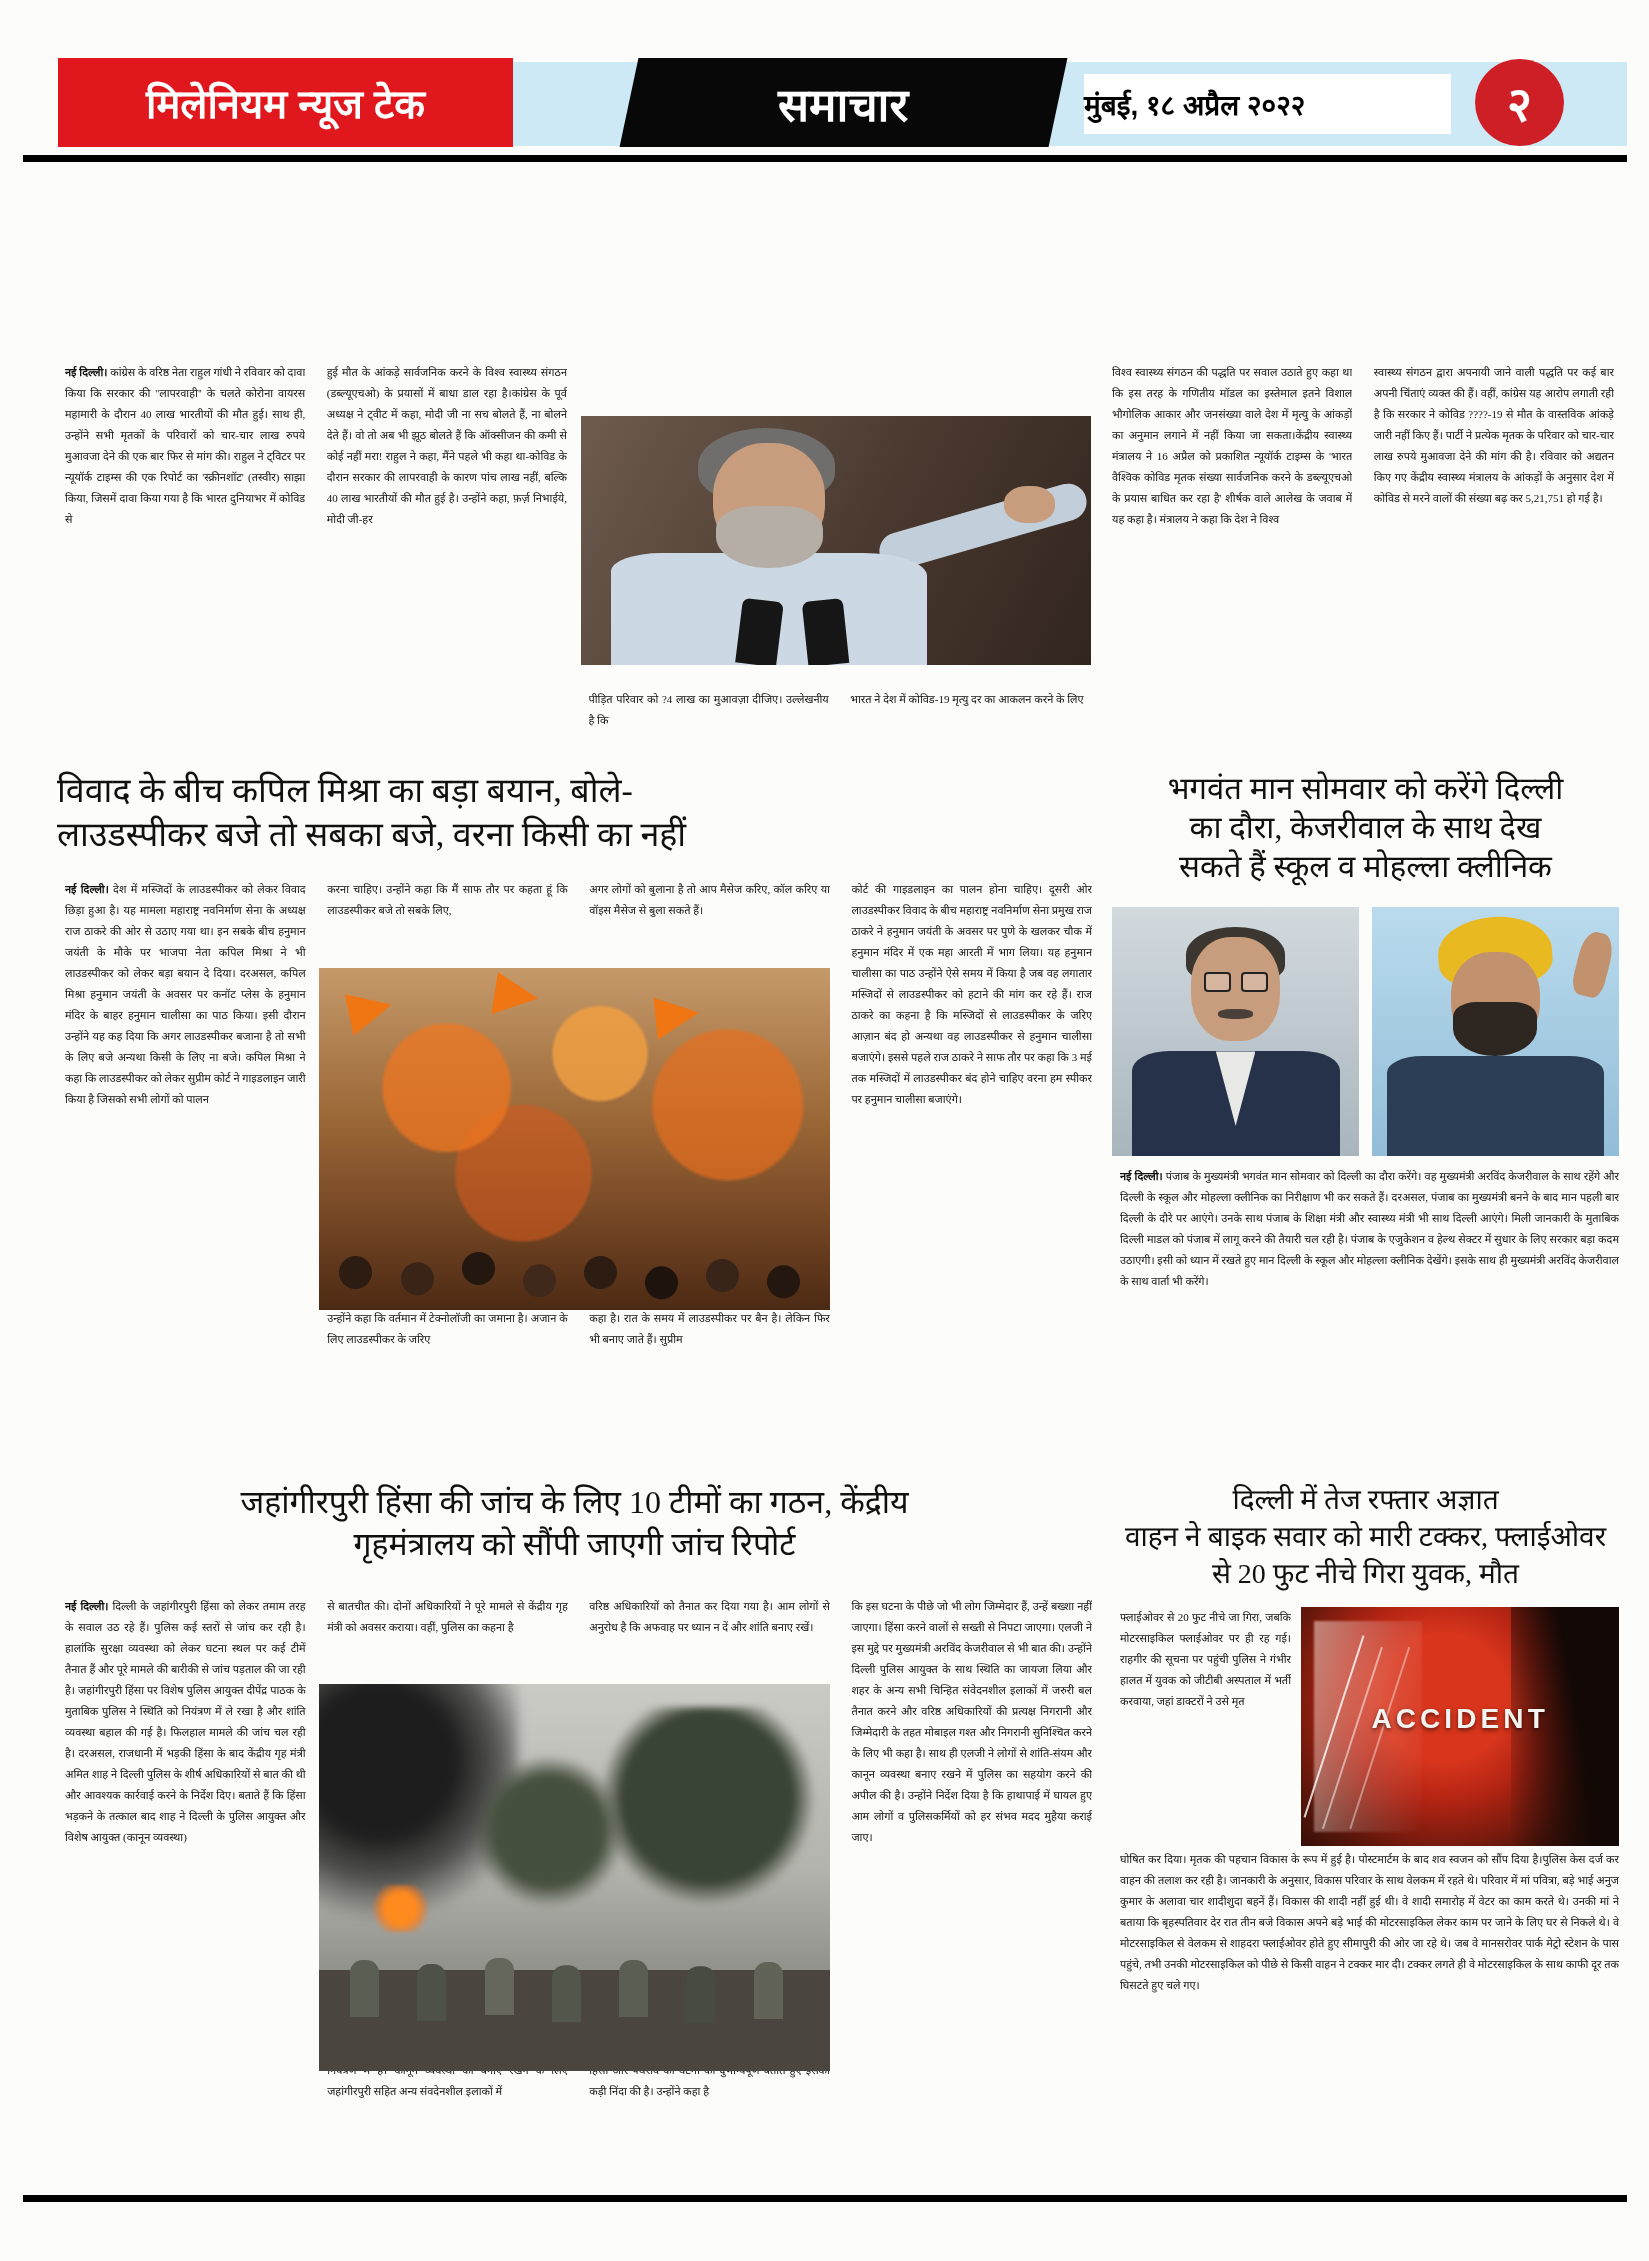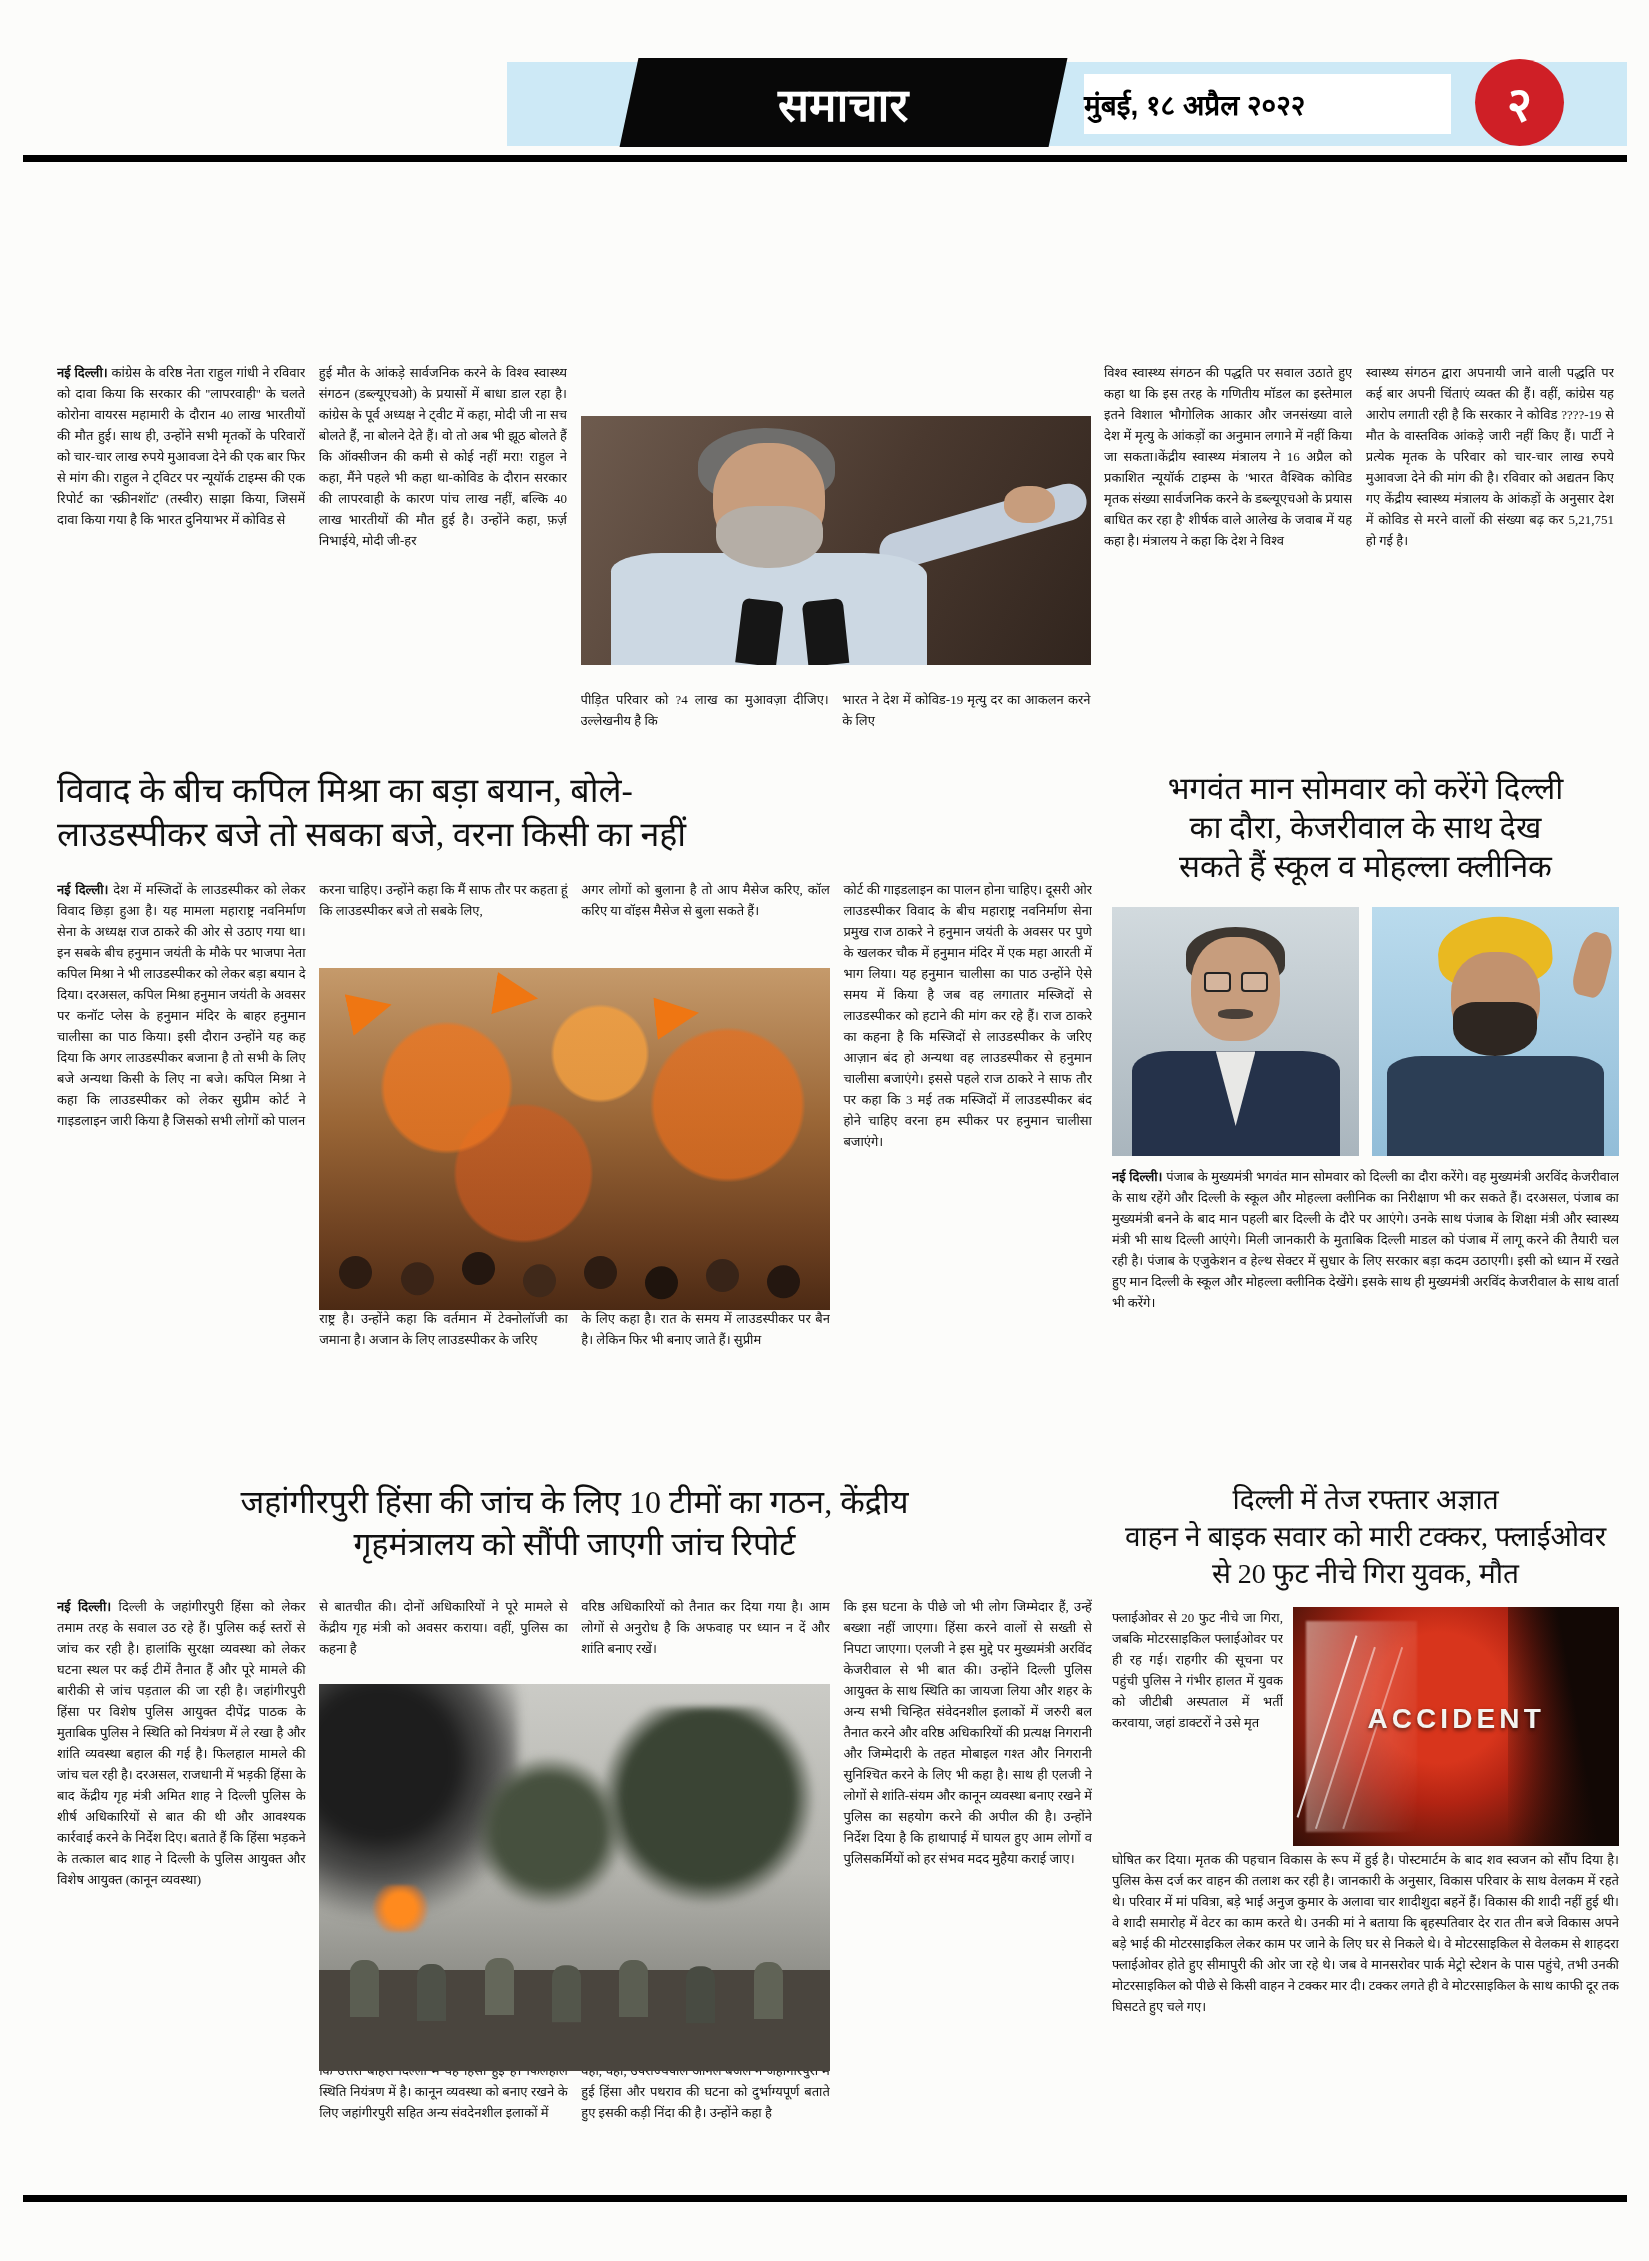--- a/index.html
+++ b/index.html
@@ -19,21 +19,21 @@
   .edition-box { position:absolute; left:1058px; top:15.5px; width:367px; height:60px; background:#ffffff;
                  display:flex; align-items:center; justify-content:flex-start; font-weight:bold; font-size:28px; color:#000; white-space:nowrap; }
   .page-circle { position:absolute; left:1449px; top:1px; width:89px; height:87px; background:#cf1f26; border-radius:50%;
                  color:#fff; display:flex; align-items:center; justify-content:center; font-size:48px; font-weight:bold; }
   .rule-top { position:absolute; left:23px; top:155px; width:1604px; height:6.7px; background:#000; }
   .rule-bottom { position:absolute; left:23px; top:2195px; width:1604px; height:6.7px; background:#000; }
 
   
   .lead-headline { position:absolute; left:41px; top:174px; width:1568px; text-align:center;
                    font-weight:bold; font-size:52px; line-height:61px; white-space:pre-line; }
-  .col { font-size:13px; line-height:21px; text-align:justify; overflow:hidden; }
+  .col { font-size:11px; line-height:21px; text-align:justify; overflow:hidden;margin-left:8px; }
   .dateline { font-weight:bold; }
   h2 { font-weight:normal; white-space:pre-line; }
 
   
   .lead-body { position:absolute; left:57px; top:362px; width:1557px; height:399px;
                display:grid; grid-template-columns:repeat(6,1fr); column-gap:13.5px; }
   .lead-mid { grid-column:3 / span 2; position:relative; }
   .lead-mid-cols { position:absolute; top:327px; left:0; right:0; display:grid; grid-template-columns:1fr 1fr; column-gap:13.5px; }
 
   
@@ -126,20 +126,23 @@
   .ac-label { left:0; right:0; top:40%; text-align:center; color:#f3f3f0; font-family:"Liberation Sans","DejaVu Sans",sans-serif;
               font-weight:bold; font-size:28px; letter-spacing:4.1px; text-shadow:0 1.6px 4.1px rgba(0,0,0,.6); }
 </style>
 </head>
 <body>
 
 <div class="page">
 
   <div class="masthead">
     <div class="mast-blue"></div>
+    <div class="brand-box">
+      <span>मिलेनियम न्यूज टेक</span>
+    </div>
     <div class="section-band">
       <span>समाचार</span>
     </div>
     <div class="edition-box">
       <span>मुंबई, १८ अप्रैल २०२२</span>
     </div>
     <div class="page-circle">
       <span>२</span>
     </div>
   </div>

